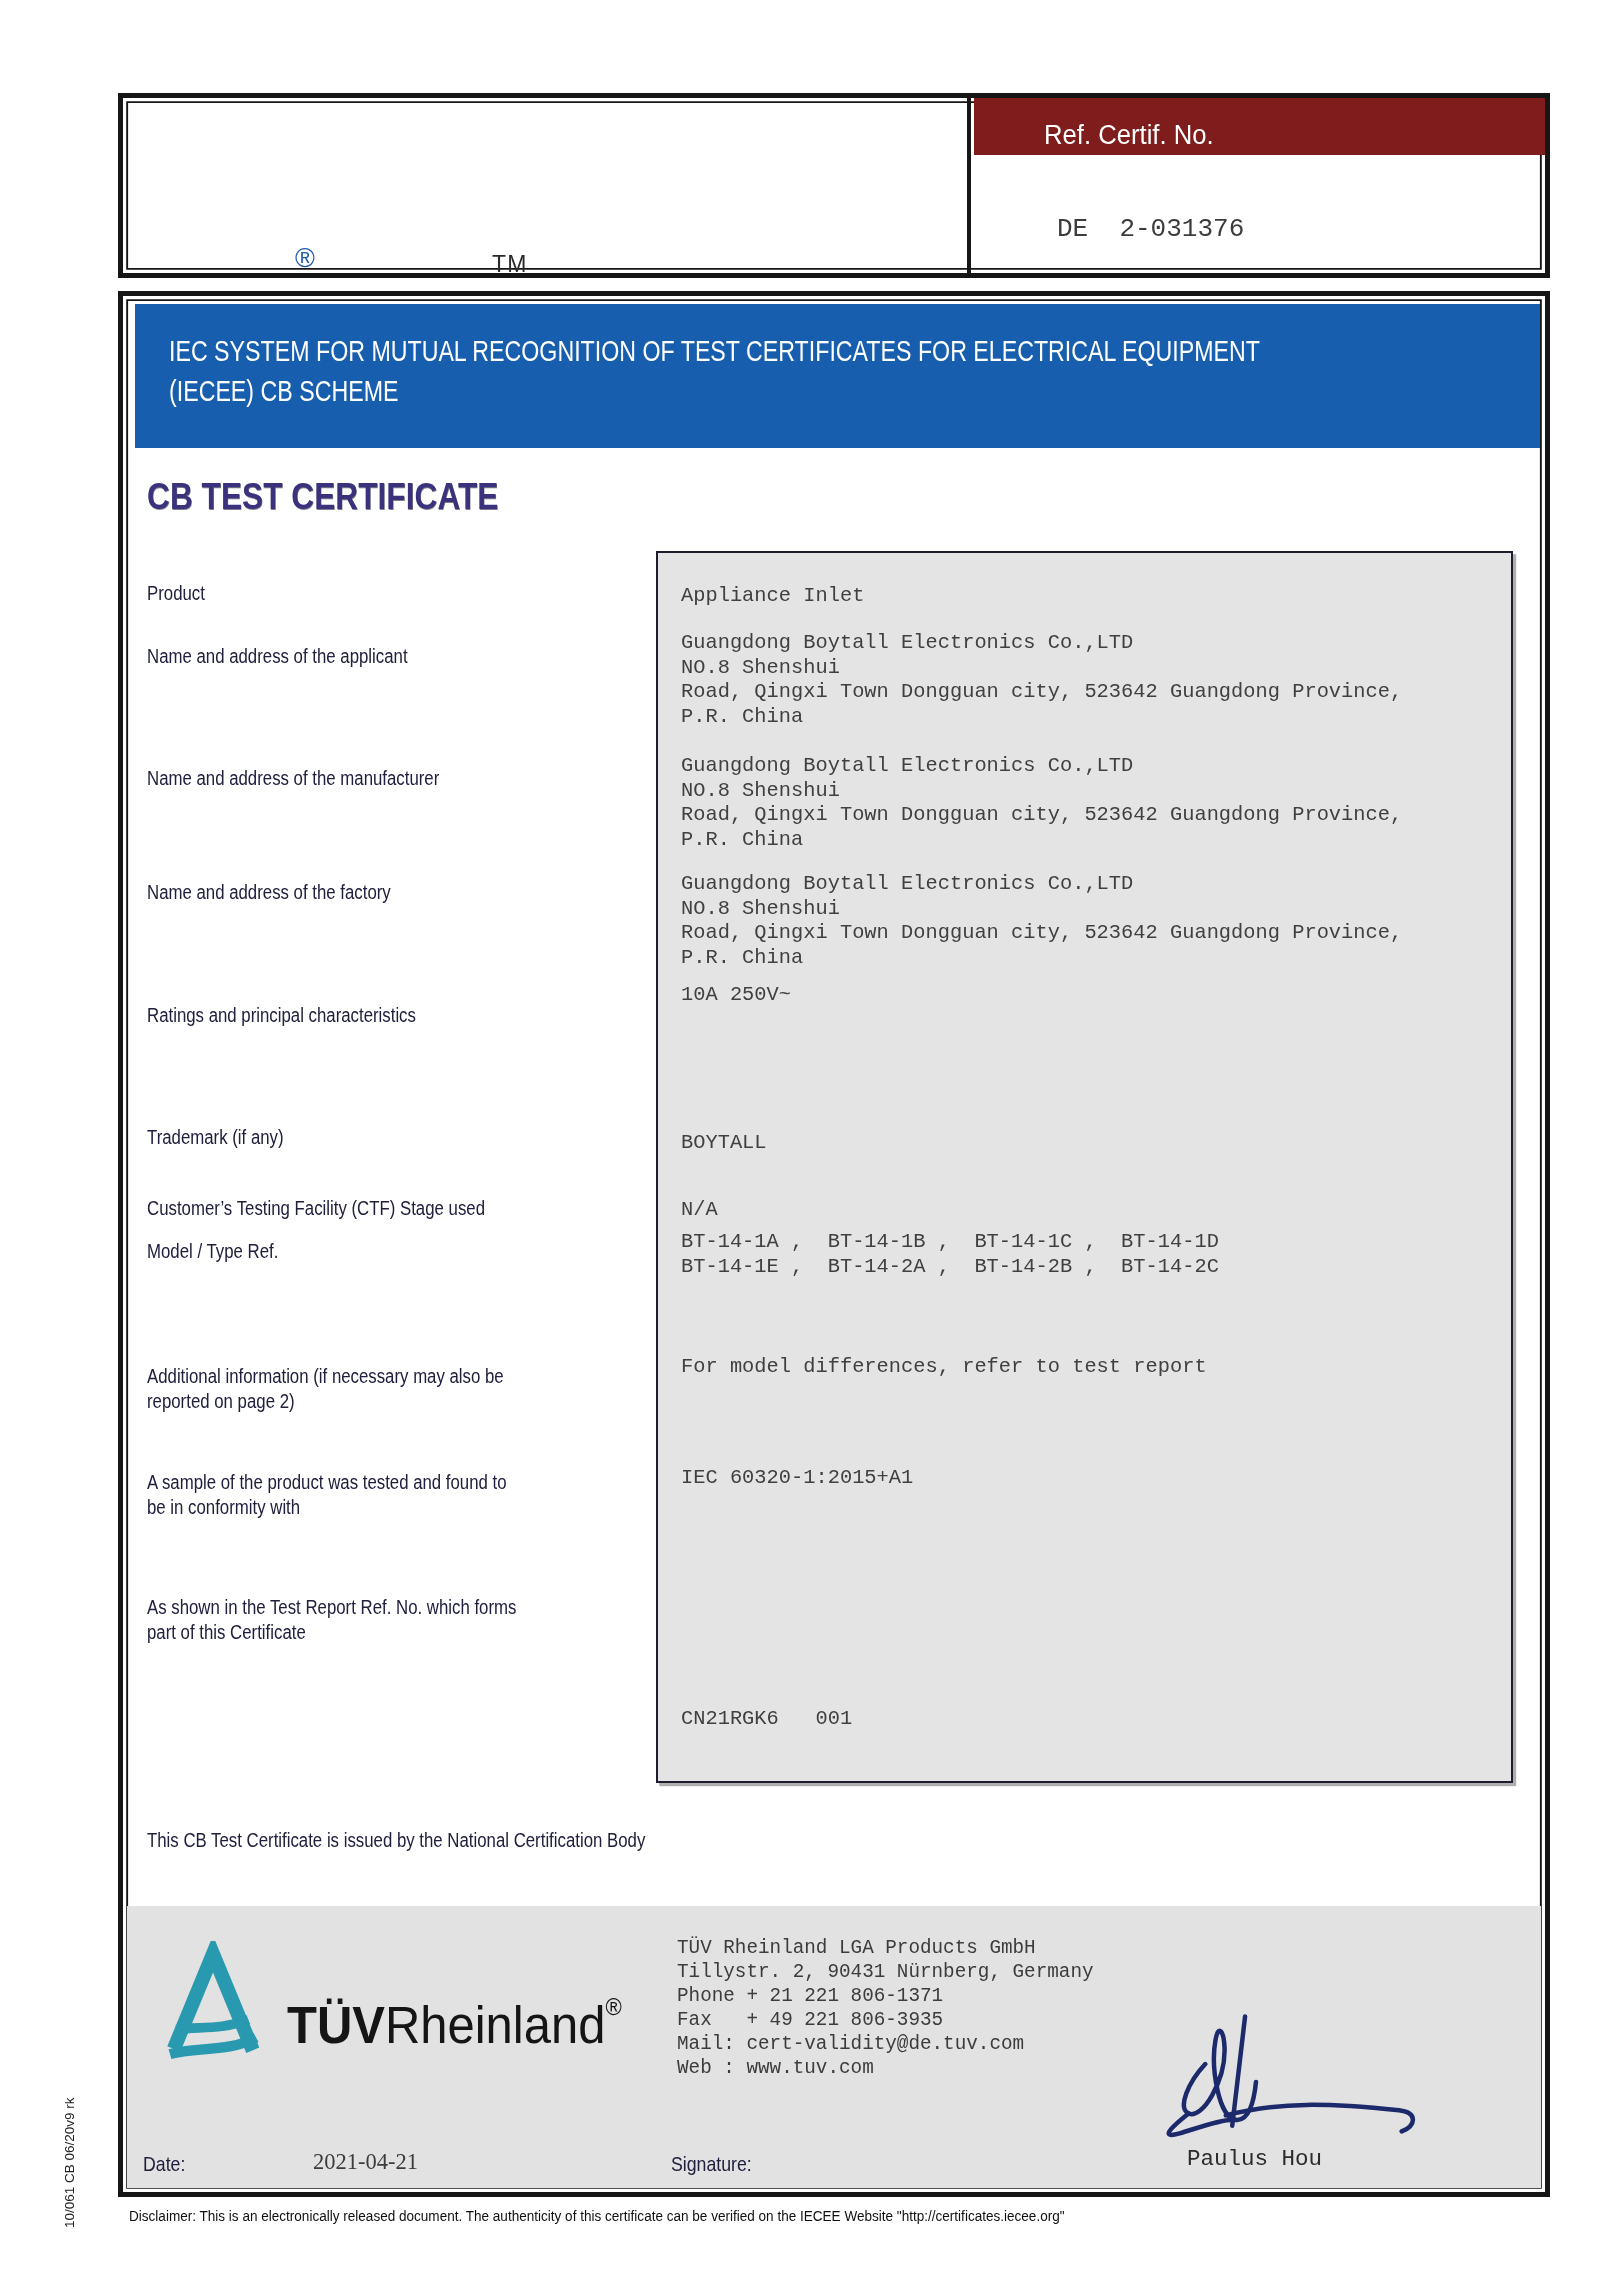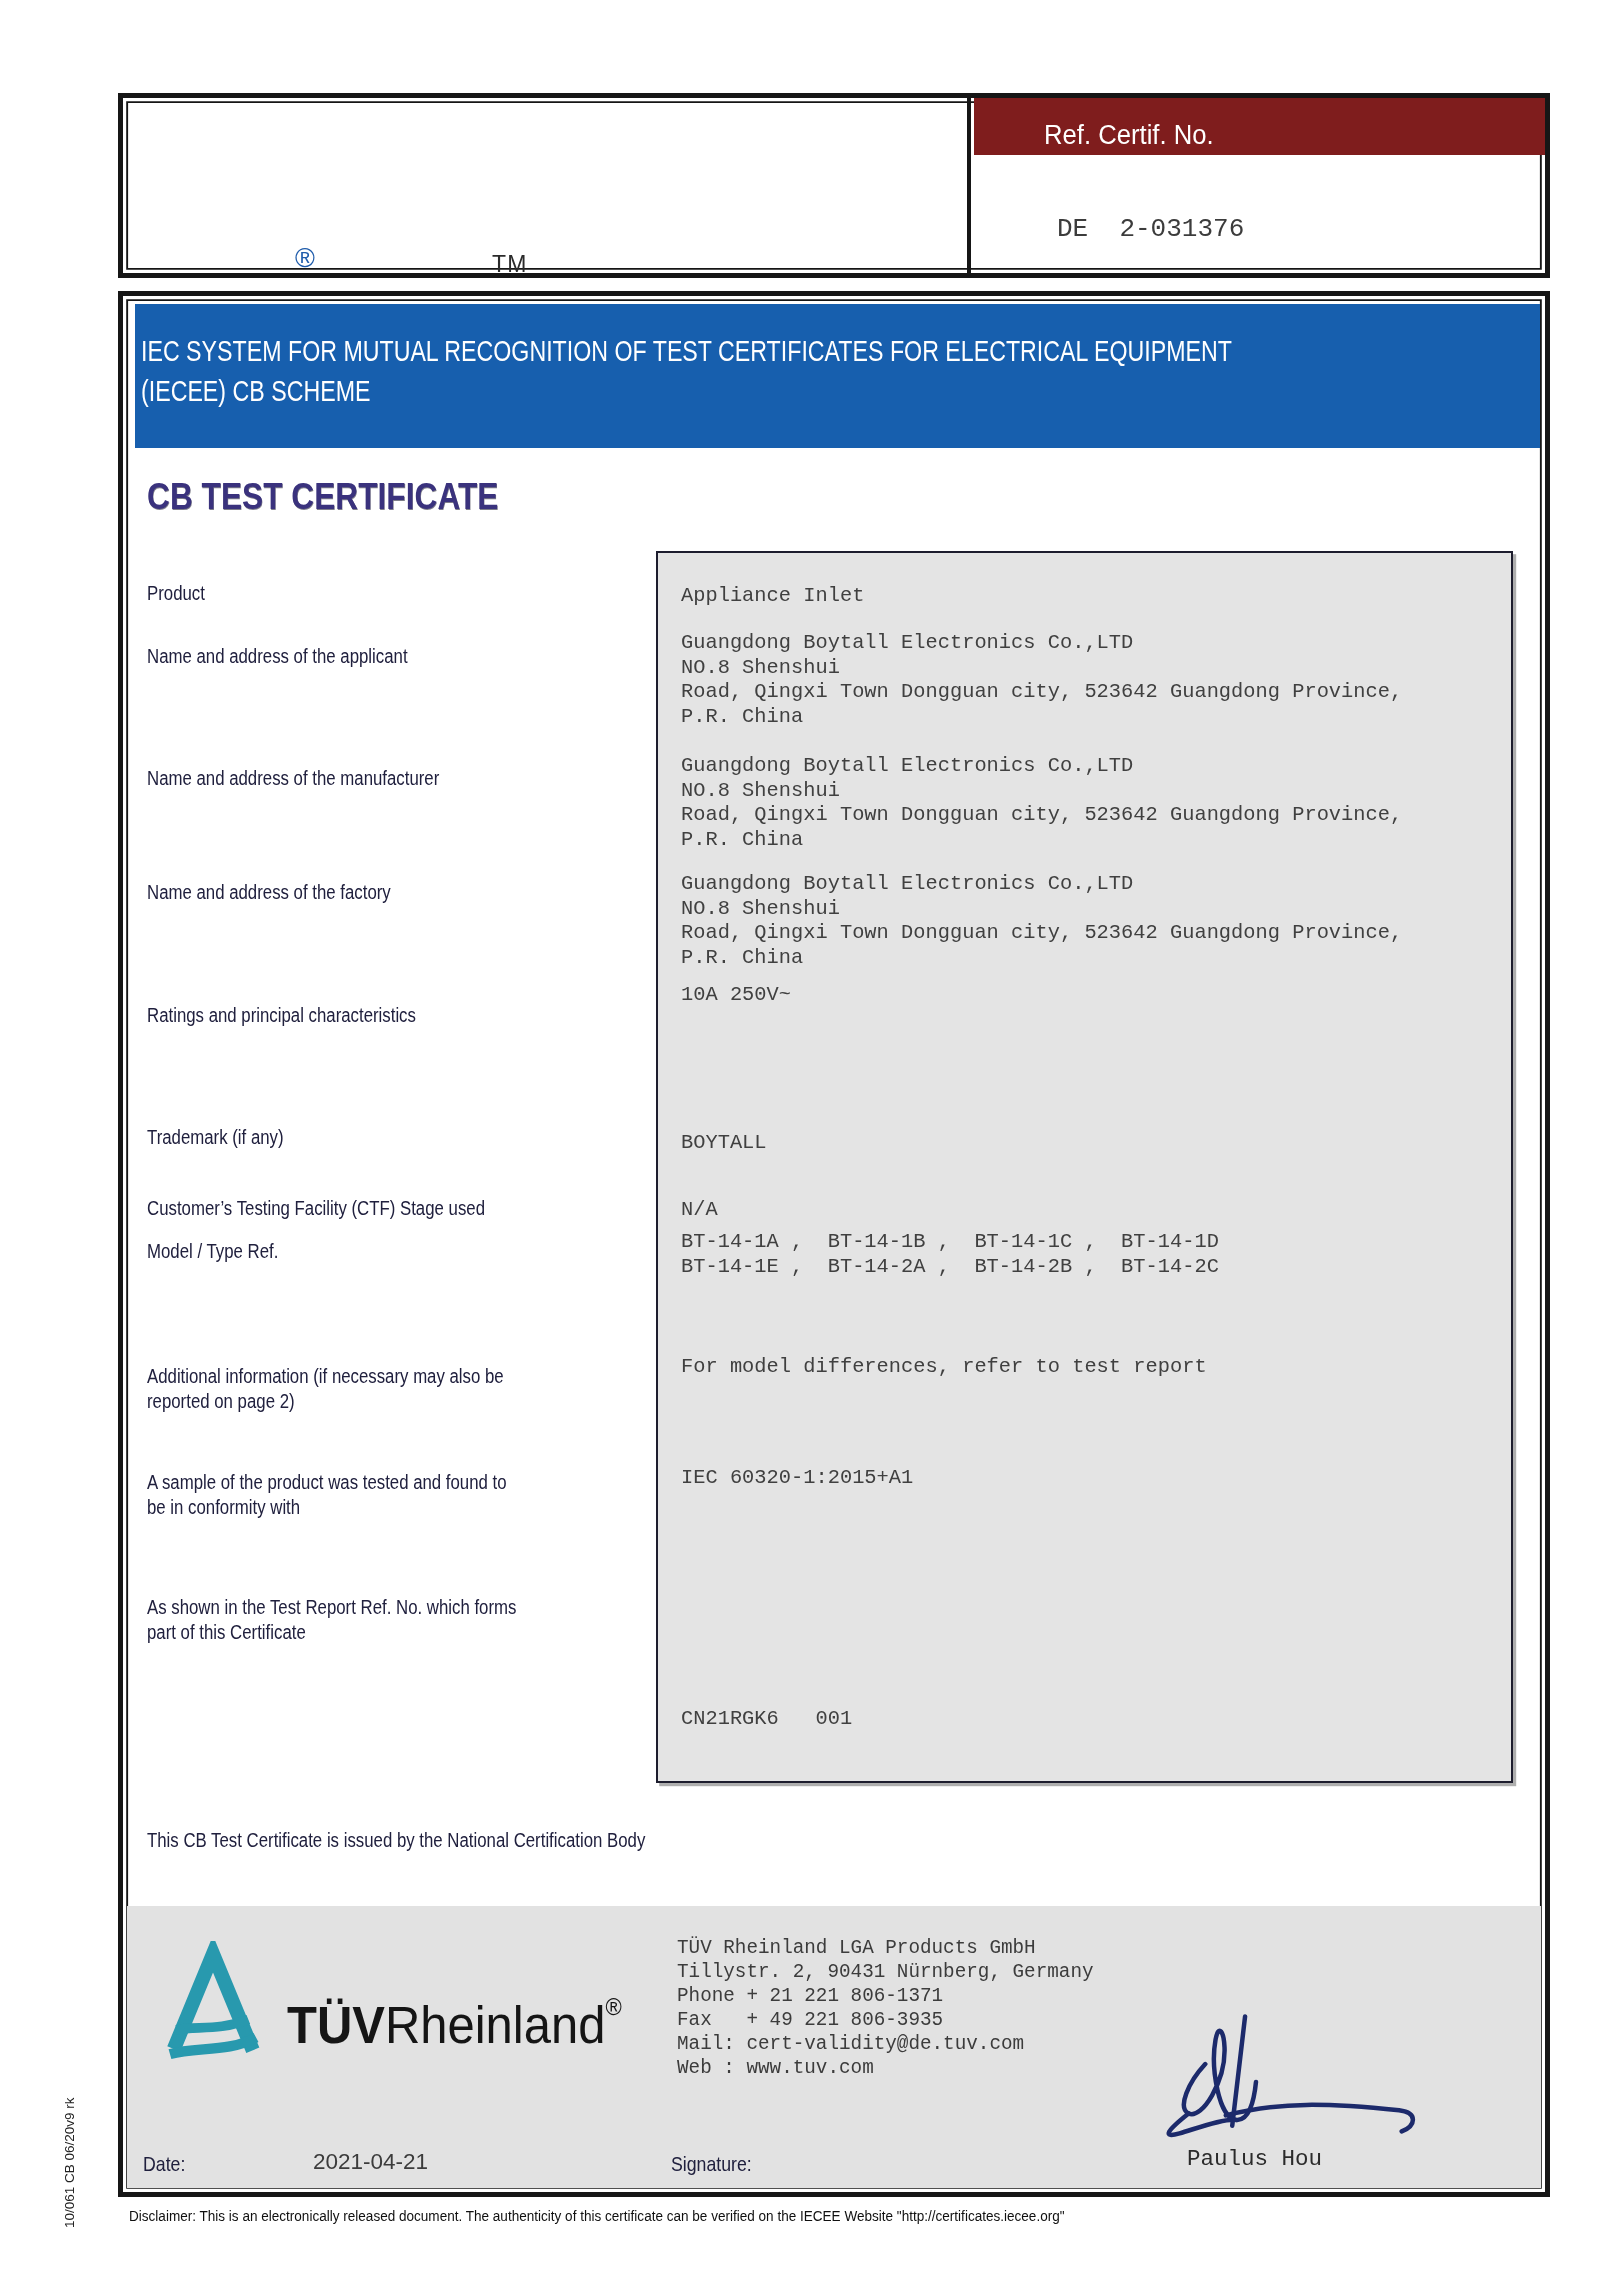--- a/index.html
+++ b/index.html
@@ -46,21 +46,21 @@
 
   .hdr-divider { left:967px; top:98px; width:3.9px; height:175px; background:#161616; }
   .ref-header { left:974px; top:98px; width:571px; height:57px; background:#7f1d1d; }
   .ref-header-label { position:absolute; left:70px; top:22px; color:#fff; font-size:27px;
     transform:scaleX(0.95); transform-origin:left; }
   .ref-value { left:1057px; top:214px; font-family:"Liberation Mono", monospace;
     font-size:26px; color:#3c3c3c; white-space:pre; }
 
   
   .banner { left:135px; top:304px; width:1405px; height:144px; background:#175fae;
-    color:#ffffff; padding:27px 0 0 6px; }
+    color:#ffffff; padding:27px 0 0 34px; }
   .banner-line { font-size:29px; line-height:40px; transform:scaleX(0.80);
     transform-origin:left; white-space:nowrap; }
 
   .doc-title { left:147px; top:476px; color:#3a327d; font-size:36px; font-weight:bold;
     transform:scaleX(0.88); transform-origin:left; white-space:nowrap;
     text-shadow:0.6px 0.6px 0 rgba(20,20,40,0.55); }
 
   
   .values-box { left:656px; top:551px; width:857px; height:1232px;
     background:#e4e4e4; border:2.6px solid #1d1d2e; box-shadow:3.2px 3.2px 0 #aeaeae; }
@@ -94,21 +94,21 @@
   .tuv-bold { font-weight:bold; }
   .tuv-reg { font-size:23px; vertical-align:28px; }
   .ncb-address { left:677px; top:1936px; font-family:"Liberation Mono", monospace;
     font-size:19.3px; line-height:24px; color:#3c3c3c; white-space:pre; }
 
   .signature-svg { left:1129px; top:2005px; }
   .signatory { left:1187px; top:2146px; font-family:"Liberation Mono", monospace;
     font-size:22.5px; color:#2b2b2b; }
   .date-label { left:143px; top:2152px; color:#20203e; font-size:20.6px;
     transform:scaleX(0.86); transform-origin:left; }
-  .date-value { left:313px; top:2149px; font-family:Liberation Sans, sans-serif;
+  .date-value { left:313px; top:2149px; font-family:Liberation Serif, serif;
     font-size:22.5px; color:#3c3c3c; }
   .sig-label { left:671px; top:2152px; color:#20203e; font-size:20.6px;
     transform:scaleX(0.86); transform-origin:left; }
 
   .disclaimer { left:129px; top:2207px; color:#101010; font-size:15.4px;
     transform:scaleX(0.88); transform-origin:left; white-space:nowrap; }
 
   .side-code { left:62px; top:2228px; color:#222; font-size:13.5px; white-space:nowrap;
     transform:rotate(-90deg); transform-origin:0 0; }
 </style>

